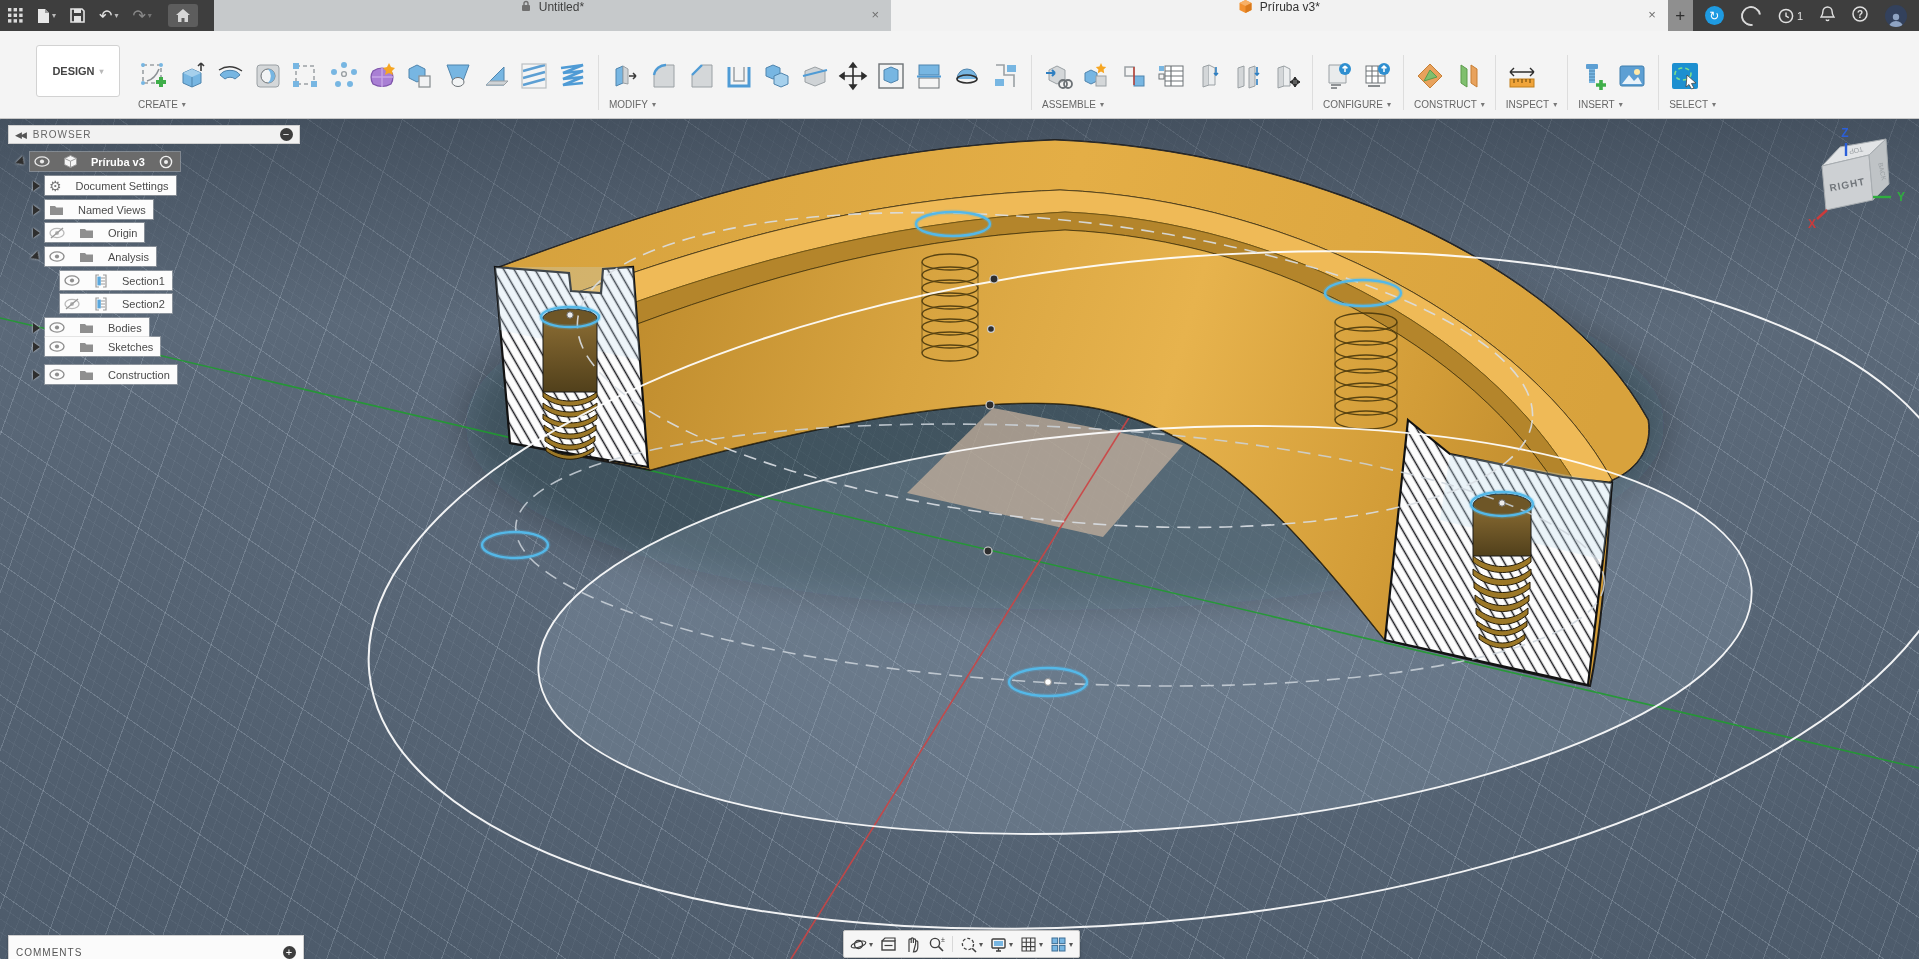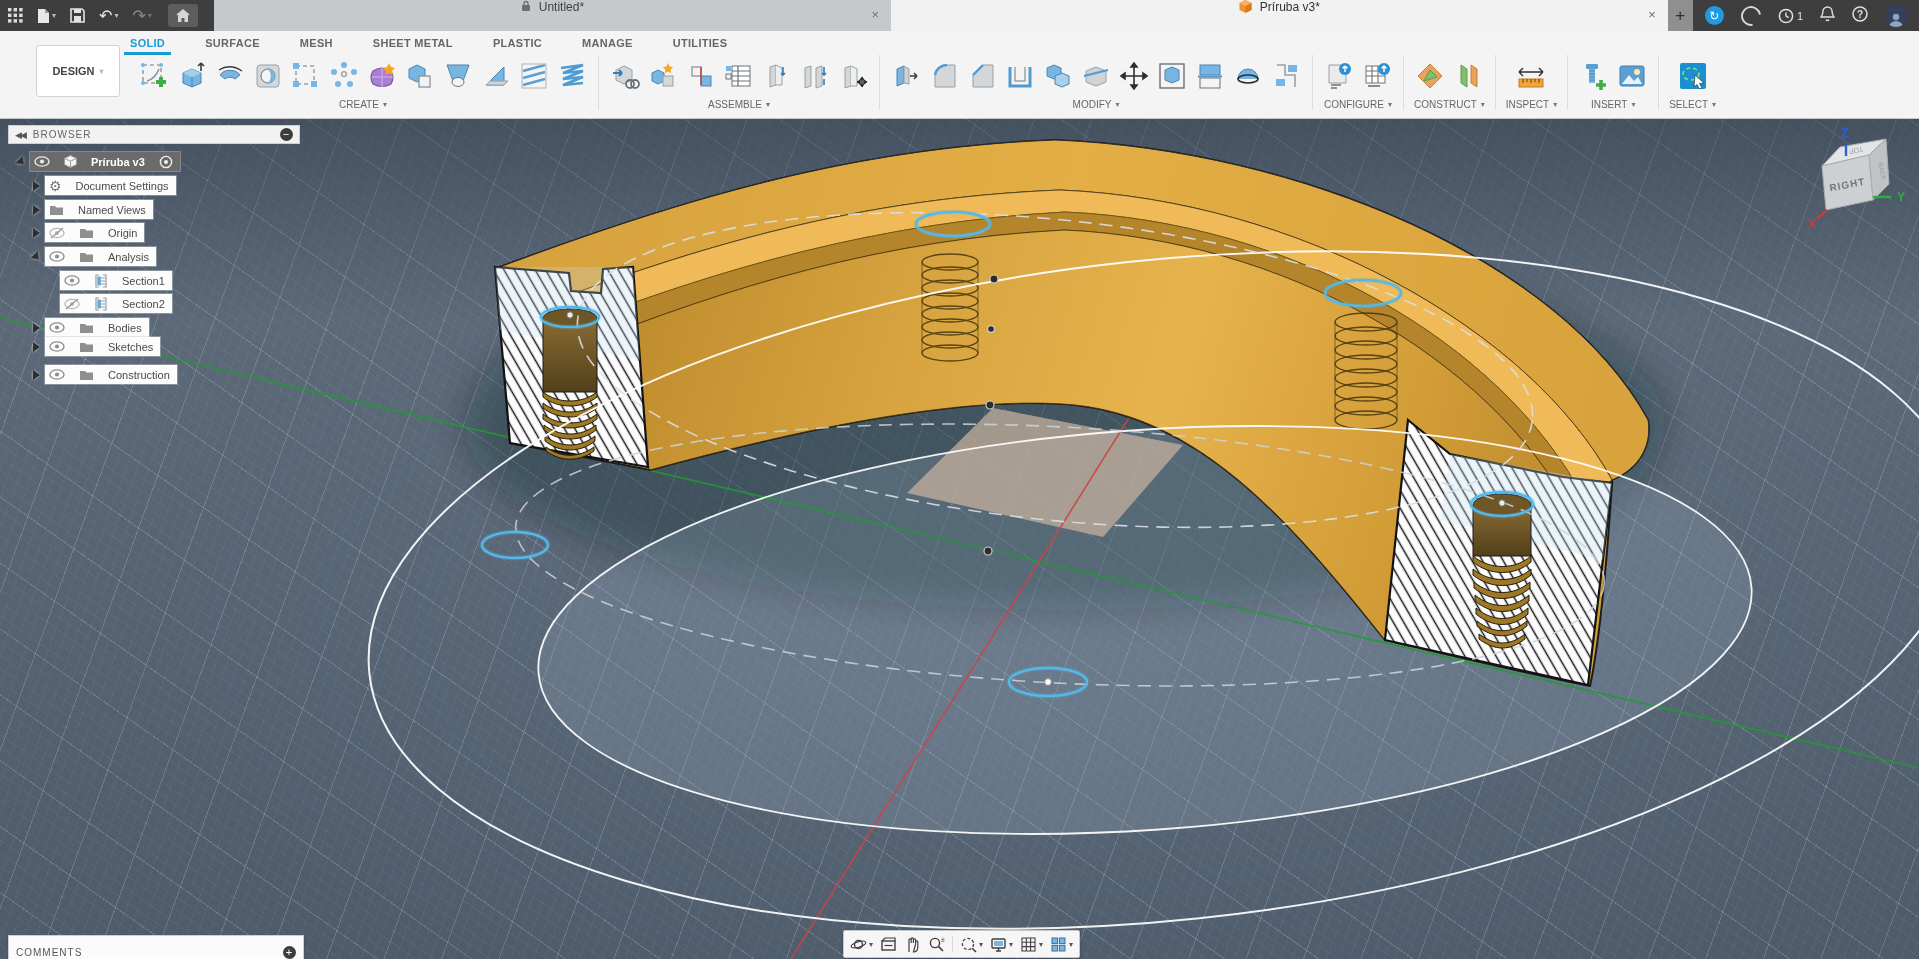--- a/index.html
+++ b/index.html
@@ -27,21 +27,21 @@
 
   
   .ribbon{position:absolute;top:31px;left:0;width:1919px;height:87px;background:#f4f4f4;border-bottom:1px solid #c6c6c6;z-index:40}
   .design-box{position:absolute;left:36px;top:14px;width:82px;height:50px;background:#fff;border:1px solid #d2d2d2;border-radius:3px;
               display:flex;align-items:center;justify-content:center;font-size:11px;font-weight:bold;color:#444;gap:5px}
   .rtabs{position:absolute;left:128px;top:0;height:24px;display:flex;gap:36px;align-items:center;font-size:11px;font-weight:bold;color:#666}
   .rtab{padding:4px 2px;position:relative;letter-spacing:.3px}
   .rtab.on{color:#169bd5}
   .rtab.on::after{content:"";position:absolute;left:-4px;right:-4px;bottom:-2px;height:3px;background:#169bd5}
   .rgroups{position:absolute;left:128px;top:24px;display:flex;align-items:flex-start}
-  .rgroup{display:flex;flex-direction:column;align-items:center;padding:0 10px;border-right:1px solid #ddd}
+  .rgroup{display:flex;flex-direction:column;padding:0 10px;border-right:1px solid #ddd}
   .rgroup:last-child{border-right:none}
   .tools{display:flex;align-items:center;gap:6px;height:42px}
   .tool{width:32px;height:38px;display:flex;align-items:center;justify-content:center}
   .tool svg{width:30px;height:30px;display:block}
   .glabel{font-size:10px;color:#666;margin-top:2px;display:flex;gap:4px;align-items:center}
   .glabel::after{content:"▾";font-size:8px;color:#777}
 
   
   .viewport{position:absolute;top:118px;left:0;width:1919px;height:841px;z-index:1;
     background:
@@ -175,29 +175,20 @@
         </svg>
     </span>
   </div>
 </div>
 
 <div class="ribbon">
   <div class="design-box">
     <span>DESIGN</span>
       <span class="caret">▾</span>
   </div>
-  <div class="rtabs">
-    <span class="rtab on">SOLID</span>
-    <span class="rtab">SURFACE</span>
-    <span class="rtab">MESH</span>
-    <span class="rtab">SHEET METAL</span>
-    <span class="rtab">PLASTIC</span>
-    <span class="rtab">MANAGE</span>
-    <span class="rtab">UTILITIES</span>
-  </div>
 
   <div class="rgroups">
 
     <div class="rgroup">
       <div class="tools">
         <span class="tool">
             <svg viewBox="0 0 30 30">
               <rect x="4" y="4" width="18" height="18" fill="none" stroke="#9aa0a4" stroke-width="1.6" stroke-dasharray="4 3"></rect>
               <circle cx="4" cy="4" r="2" fill="#77b6e2"></circle>
               <circle cx="22" cy="4" r="2" fill="#77b6e2"></circle>
@@ -290,20 +281,96 @@
       </div>
       <div class="glabel">
           <span>CREATE</span>
         </div>
     </div>
 
     <div class="rgroup">
       <div class="tools">
         <span class="tool">
             <svg viewBox="0 0 30 30">
+              <path d="M6 8 L13 5 V22 L6 25 Z" fill="#77b6e2" stroke="#4f84ad"></path>
+              <path d="M13 5 L18 8 V23 L13 22 Z" fill="#cfd3d6" stroke="#9aa0a4"></path>
+              <path d="M19 15 h7 m0 0 l-3 -3 m3 3 l-3 3" stroke="#3a3a3a" stroke-width="1.5" fill="none"></path>
+            </svg>
+          </span>
+        <span class="tool">
+            <svg viewBox="0 0 30 30">
+              <path d="M26 26 H6 V14 A12 12 0 0 1 18 4 h8 Z" fill="#d4d7d9" stroke="#9aa0a4"></path>
+              <path d="M6 14 A12 12 0 0 1 18 4" fill="none" stroke="#4f9bd5" stroke-width="2.4"></path>
+            </svg>
+          </span>
+        <span class="tool">
+            <svg viewBox="0 0 30 30">
+              <path d="M26 26 H6 V14 L16 4 h10 Z" fill="#d4d7d9" stroke="#9aa0a4"></path>
+              <path d="M6 14 L16 4" stroke="#4f9bd5" stroke-width="2.4"></path>
+            </svg>
+          </span>
+        <span class="tool">
+            <svg viewBox="0 0 30 30">
+              <path d="M5 6 V25 H25 V6" fill="none" stroke="#4f9bd5" stroke-width="3"></path>
+              <path d="M10 6 V20 H20 V6" fill="none" stroke="#9aa0a4" stroke-width="1.5"></path>
+            </svg>
+          </span>
+        <span class="tool">
+            <svg viewBox="0 0 30 30">
+              <path d="M4 7 L11 4 L18 7 V15 L11 18 L4 15 Z" fill="#77b6e2" stroke="#4f84ad"></path>
+              <path d="M12 15 L19 12 L26 15 V23 L19 26 L12 23 Z" fill="#a6d0ec" stroke="#4f84ad"></path>
+            </svg>
+          </span>
+        <span class="tool">
+            <svg viewBox="0 0 30 30">
+              <path d="M5 10 L15 6 L25 10 V21 L15 25 L5 21 Z" fill="#cfd3d6" stroke="#9aa0a4"></path>
+              <path d="M3 15 L27 9" stroke="#4f9bd5" stroke-width="2"></path>
+            </svg>
+          </span>
+        <span class="tool">
+            <svg viewBox="0 0 30 30">
+              <path d="M15 2 V28 M2 15 H28 M15 2 l-3 4 h6 Z M15 28 l-3 -4 h6 Z M2 15 l4 -3 v6 Z M28 15 l-4 -3 v6 Z" fill="#2e2e2e" stroke="#2e2e2e" stroke-width="1.6"></path>
+            </svg>
+          </span>
+        <span class="tool">
+            <svg viewBox="0 0 30 30">
+              <rect x="3" y="3" width="24" height="24" fill="none" stroke="#6d7276" stroke-width="1.4"></rect>
+              <path d="M8 9 L15 6 L22 9 V19 L15 22 L8 19 Z" fill="#77b6e2" stroke="#4f84ad"></path>
+            </svg>
+          </span>
+        <span class="tool">
+            <svg viewBox="0 0 30 30">
+              <rect x="5" y="4" width="20" height="10" fill="#77b6e2" stroke="#4f84ad"></rect>
+              <rect x="5" y="17" width="20" height="10" fill="none" stroke="#6d7276"></rect>
+              <path d="M3 15.5 H27" stroke="#4f9bd5" stroke-width="2"></path>
+            </svg>
+          </span>
+        <span class="tool">
+            <svg viewBox="0 0 30 30">
+              <path d="M5 18 a10 10 0 0 1 20 0" fill="#77b6e2" stroke="#4f84ad"></path>
+              <ellipse cx="15" cy="18" rx="10" ry="4" fill="none" stroke="#2e2e2e" stroke-width="1.6"></ellipse>
+            </svg>
+          </span>
+        <span class="tool">
+            <svg viewBox="0 0 30 30">
+              <path d="M6 4 H14 V14 H24 V26" fill="none" stroke="#9aa0a4" stroke-width="1.6"></path>
+              <rect x="17" y="4" width="9" height="7" fill="#77b6e2"></rect>
+              <rect x="5" y="18" width="9" height="7" fill="#77b6e2"></rect>
+            </svg>
+          </span>
+      </div>
+      <div class="glabel">
+          <span>MODIFY</span>
+        </div>
+    </div>
+
+    <div class="rgroup">
+      <div class="tools">
+        <span class="tool">
+            <svg viewBox="0 0 30 30">
               <path d="M6 9 L14 5 L22 9 V19 L14 23 L6 19 Z" fill="#d4d7d9" stroke="#9aa0a4"></path>
               <path d="M3 12 h9 m0 0 l-3 -3 m3 3 l-3 3" stroke="#2f7fc1" stroke-width="2" fill="none"></path>
               <circle cx="20" cy="23" r="4" fill="none" stroke="#6d7276" stroke-width="1.8"></circle>
               <circle cx="25" cy="23" r="4" fill="none" stroke="#6d7276" stroke-width="1.8"></circle>
             </svg>
           </span>
         <span class="tool">
             <svg viewBox="0 0 30 30">
               <path d="M4 12 L10 9 L16 12 V20 L10 23 L4 20 Z" fill="#77b6e2" stroke="#4f84ad"></path>
               <rect x="15" y="15" width="10" height="10" fill="#d4d7d9" stroke="#9aa0a4"></rect>
@@ -342,96 +409,20 @@
         <span class="tool">
             <svg viewBox="0 0 30 30">
               <path d="M7 7 L13 5 V25 L7 27 Z" fill="#d4d7d9" stroke="#9aa0a4"></path>
               <path d="M13 5 L19 8 V25 L13 25" fill="#eceeef" stroke="#9aa0a4"></path>
               <path d="M24 16 v10 M19 21 h10 M24 16 l-2 3 h4 Z M24 26 l-2 -3 h4 Z M19 21 l3 -2 v4 Z M29 21 l-3 -2 v4 Z" fill="#2e2e2e" stroke="#2e2e2e"></path>
             </svg>
           </span>
       </div>
       <div class="glabel">
           <span>ASSEMBLE</span>
-        </div>
-    </div>
-
-    <div class="rgroup">
-      <div class="tools">
-        <span class="tool">
-            <svg viewBox="0 0 30 30">
-              <path d="M6 8 L13 5 V22 L6 25 Z" fill="#77b6e2" stroke="#4f84ad"></path>
-              <path d="M13 5 L18 8 V23 L13 22 Z" fill="#cfd3d6" stroke="#9aa0a4"></path>
-              <path d="M19 15 h7 m0 0 l-3 -3 m3 3 l-3 3" stroke="#3a3a3a" stroke-width="1.5" fill="none"></path>
-            </svg>
-          </span>
-        <span class="tool">
-            <svg viewBox="0 0 30 30">
-              <path d="M26 26 H6 V14 A12 12 0 0 1 18 4 h8 Z" fill="#d4d7d9" stroke="#9aa0a4"></path>
-              <path d="M6 14 A12 12 0 0 1 18 4" fill="none" stroke="#4f9bd5" stroke-width="2.4"></path>
-            </svg>
-          </span>
-        <span class="tool">
-            <svg viewBox="0 0 30 30">
-              <path d="M26 26 H6 V14 L16 4 h10 Z" fill="#d4d7d9" stroke="#9aa0a4"></path>
-              <path d="M6 14 L16 4" stroke="#4f9bd5" stroke-width="2.4"></path>
-            </svg>
-          </span>
-        <span class="tool">
-            <svg viewBox="0 0 30 30">
-              <path d="M5 6 V25 H25 V6" fill="none" stroke="#4f9bd5" stroke-width="3"></path>
-              <path d="M10 6 V20 H20 V6" fill="none" stroke="#9aa0a4" stroke-width="1.5"></path>
-            </svg>
-          </span>
-        <span class="tool">
-            <svg viewBox="0 0 30 30">
-              <path d="M4 7 L11 4 L18 7 V15 L11 18 L4 15 Z" fill="#77b6e2" stroke="#4f84ad"></path>
-              <path d="M12 15 L19 12 L26 15 V23 L19 26 L12 23 Z" fill="#a6d0ec" stroke="#4f84ad"></path>
-            </svg>
-          </span>
-        <span class="tool">
-            <svg viewBox="0 0 30 30">
-              <path d="M5 10 L15 6 L25 10 V21 L15 25 L5 21 Z" fill="#cfd3d6" stroke="#9aa0a4"></path>
-              <path d="M3 15 L27 9" stroke="#4f9bd5" stroke-width="2"></path>
-            </svg>
-          </span>
-        <span class="tool">
-            <svg viewBox="0 0 30 30">
-              <path d="M15 2 V28 M2 15 H28 M15 2 l-3 4 h6 Z M15 28 l-3 -4 h6 Z M2 15 l4 -3 v6 Z M28 15 l-4 -3 v6 Z" fill="#2e2e2e" stroke="#2e2e2e" stroke-width="1.6"></path>
-            </svg>
-          </span>
-        <span class="tool">
-            <svg viewBox="0 0 30 30">
-              <rect x="3" y="3" width="24" height="24" fill="none" stroke="#6d7276" stroke-width="1.4"></rect>
-              <path d="M8 9 L15 6 L22 9 V19 L15 22 L8 19 Z" fill="#77b6e2" stroke="#4f84ad"></path>
-            </svg>
-          </span>
-        <span class="tool">
-            <svg viewBox="0 0 30 30">
-              <rect x="5" y="4" width="20" height="10" fill="#77b6e2" stroke="#4f84ad"></rect>
-              <rect x="5" y="17" width="20" height="10" fill="none" stroke="#6d7276"></rect>
-              <path d="M3 15.5 H27" stroke="#4f9bd5" stroke-width="2"></path>
-            </svg>
-          </span>
-        <span class="tool">
-            <svg viewBox="0 0 30 30">
-              <path d="M5 18 a10 10 0 0 1 20 0" fill="#77b6e2" stroke="#4f84ad"></path>
-              <ellipse cx="15" cy="18" rx="10" ry="4" fill="none" stroke="#2e2e2e" stroke-width="1.6"></ellipse>
-            </svg>
-          </span>
-        <span class="tool">
-            <svg viewBox="0 0 30 30">
-              <path d="M6 4 H14 V14 H24 V26" fill="none" stroke="#9aa0a4" stroke-width="1.6"></path>
-              <rect x="17" y="4" width="9" height="7" fill="#77b6e2"></rect>
-              <rect x="5" y="18" width="9" height="7" fill="#77b6e2"></rect>
-            </svg>
-          </span>
-      </div>
-      <div class="glabel">
-          <span>MODIFY</span>
         </div>
     </div>
 
     <div class="rgroup">
       <div class="tools">
         <span class="tool">
             <svg viewBox="0 0 30 30">
               <path d="M5 4 h12 l5 5 v13 h-17 z" fill="#e9ebec" stroke="#9aa0a4"></path>
               <circle cx="21" cy="8" r="6" fill="#2f8fd0"></circle>
               <path d="M21 5 v6 m0 -6 l-2.4 2.4 M21 5 l2.4 2.4" stroke="#fff" stroke-width="1.5" fill="none"></path>

